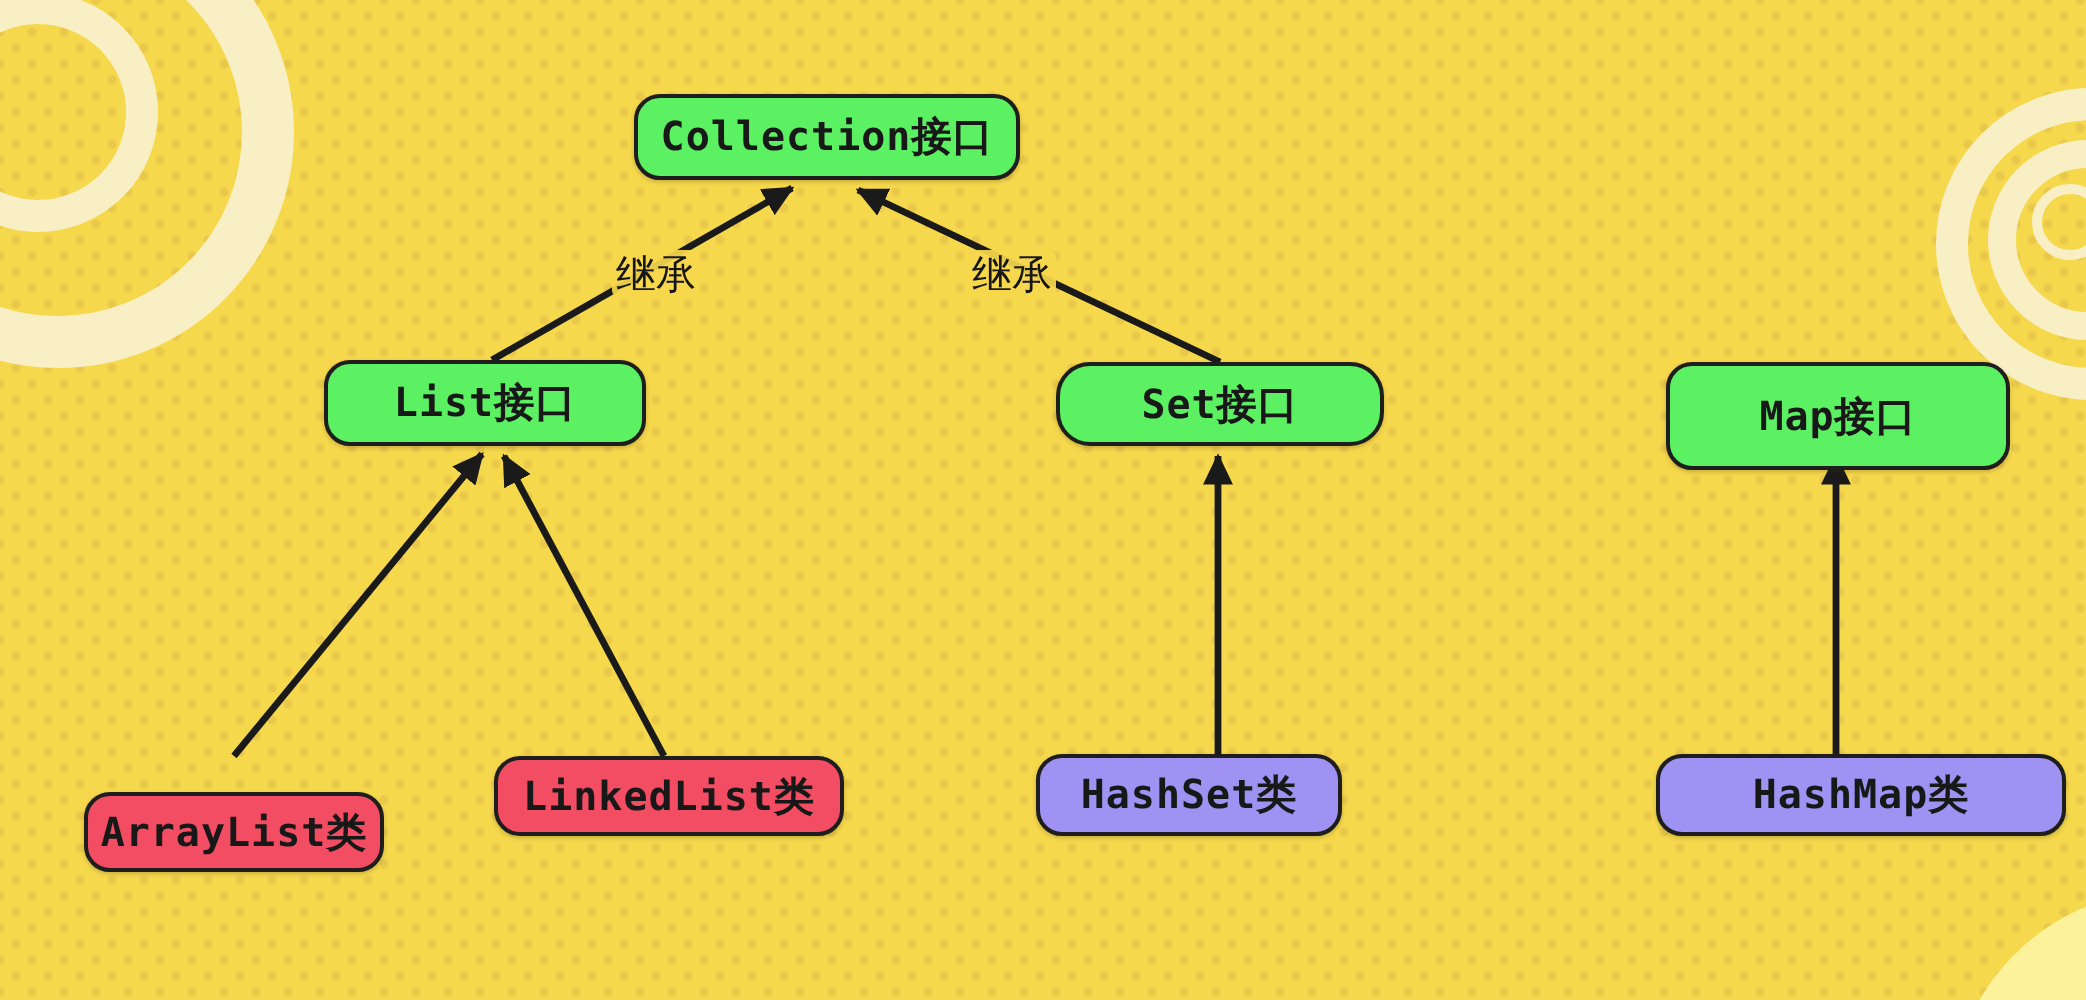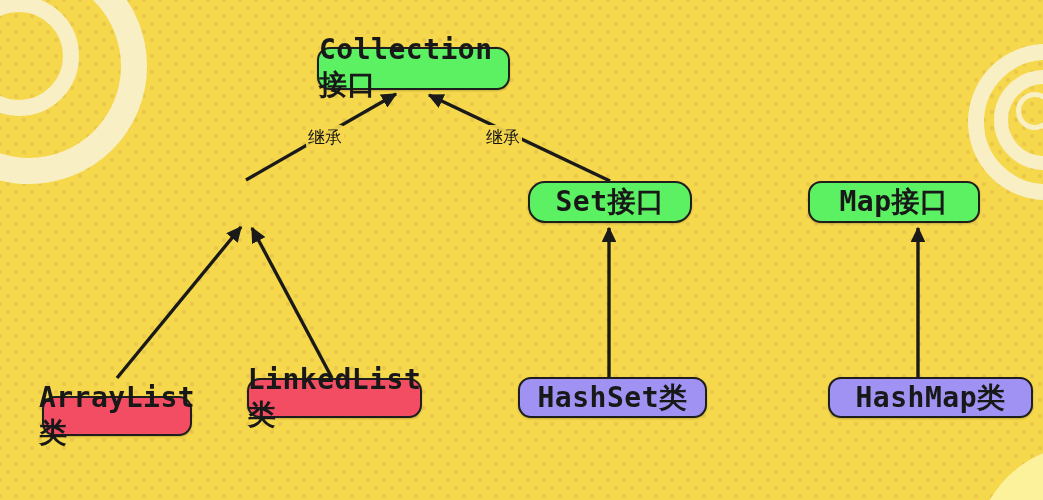--- a/index.html
+++ b/index.html
@@ -33,48 +33,48 @@
   }
 
   
   svg.edges { position: absolute; left: 0; top: 0; z-index: 2; pointer-events: none; }
   .edge-line { stroke: #1a1a1a; stroke-width: 3.4; }
 
   
   .edge-label {
     position: absolute; z-index: 3;
     font-family: "DejaVu Sans", "Liberation Sans", sans-serif;
-    font-size: 17px; color: #161616; line-height: 24px;
+    font-size: 20px; color: #161616; line-height: 24px;
     background: rgba(246,216,77,0.92);
     padding: 0 2px; border-radius: 4px;
   }
   .edge-label-inherit-left  { left: 306px; top: 125px; }
   .edge-label-inherit-right { left: 484px; top: 125px; }
 
   
   .node {
     position: absolute; z-index: 4;
     display: flex; align-items: center; justify-content: center;
     border: 2.5px solid #1e1e1e; border-radius: 13px;
-    font-size: 28px; font-weight: bold; color: #181818;
+    font-size: 20px; font-weight: bold; color: #181818;
     letter-spacing: 0.5px;
     box-sizing: border-box;
     box-shadow: 0 1px 2px rgba(60,50,0,0.25);
   }
   .node-interface { background: #5bf163; }
   .node-class-red { background: #f24d62; }
   .node-class-purple { background: #9f92f2; }
 
   #node-collection { left: 317px; top: 47px;  width: 193px; height: 43px; }
   #node-list       { left: 162px; top: 180px; width: 161px; height: 43px; }
   #node-set        { left: 528px; top: 181px; width: 164px; height: 42px; border-radius: 17px; }
-  #node-map        { left: 808px; top: 181px; width: 172px; height: 42px; }
+  #node-map        { left: 833px; top: 181px; width: 172px; height: 54px; }
   #node-arraylist  { left: 42px;  top: 396px; width: 150px; height: 40px; }
   #node-linkedlist { left: 247px; top: 378px; width: 175px; height: 40px; }
-  #node-hashset    { left: 518px; top: 377px; width: 189px; height: 41px; }
+  #node-hashset    { left: 518px; top: 377px; width: 153px; height: 41px; }
   #node-hashmap    { left: 828px; top: 377px; width: 205px; height: 41px; }
 </style>
 </head>
 <body>
 
 <div class="canvas">
 
   <div class="ring decor-tl-outer"></div>
   <div class="ring decor-tl-inner"></div>
   <div class="ring decor-tr-outer"></div>
@@ -93,20 +93,21 @@
     <line class="edge-line" x1="117" y1="378" x2="241" y2="227" marker-end="url(#ah)"></line>
     <line class="edge-line" x1="332" y1="378" x2="252" y2="228" marker-end="url(#ah)"></line>
     <line class="edge-line" x1="609" y1="377" x2="609" y2="228" marker-end="url(#ah)"></line>
     <line class="edge-line" x1="918" y1="377" x2="918" y2="228" marker-end="url(#ah)"></line>
   </svg>
 
   <div class="edge-label edge-label-inherit-left">继承</div>
   <div class="edge-label edge-label-inherit-right">继承</div>
 
   <div id="node-collection" class="node node-interface">Collection接口</div>
+  <div id="node-list" class="node node-interface">List接口</div>
   <div id="node-set" class="node node-interface">Set接口</div>
   <div id="node-map" class="node node-interface">Map接口</div>
   <div id="node-arraylist" class="node node-class-red">ArrayList类</div>
   <div id="node-linkedlist" class="node node-class-red">LinkedList类</div>
   <div id="node-hashset" class="node node-class-purple">HashSet类</div>
   <div id="node-hashmap" class="node node-class-purple">HashMap类</div>
 
 </div>
 
 </body></html>

